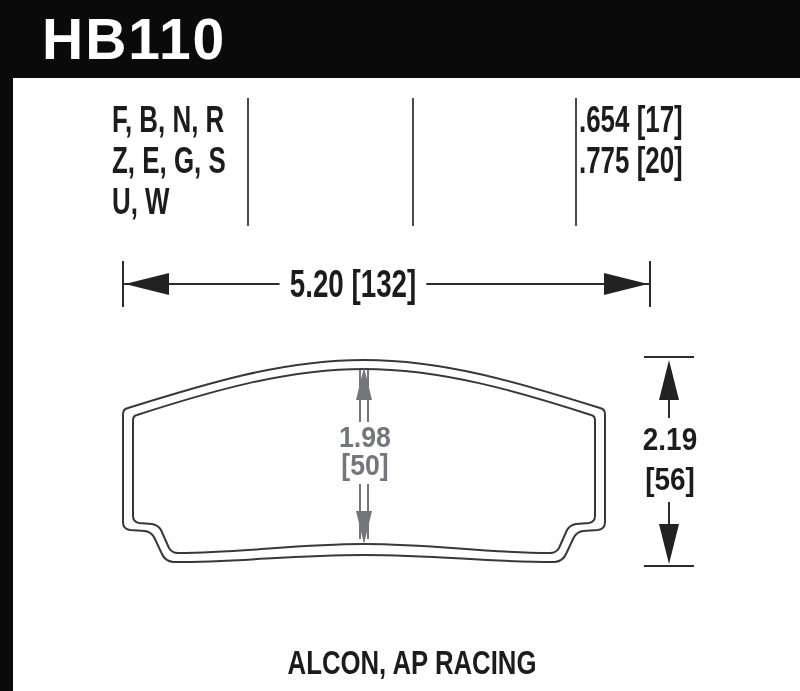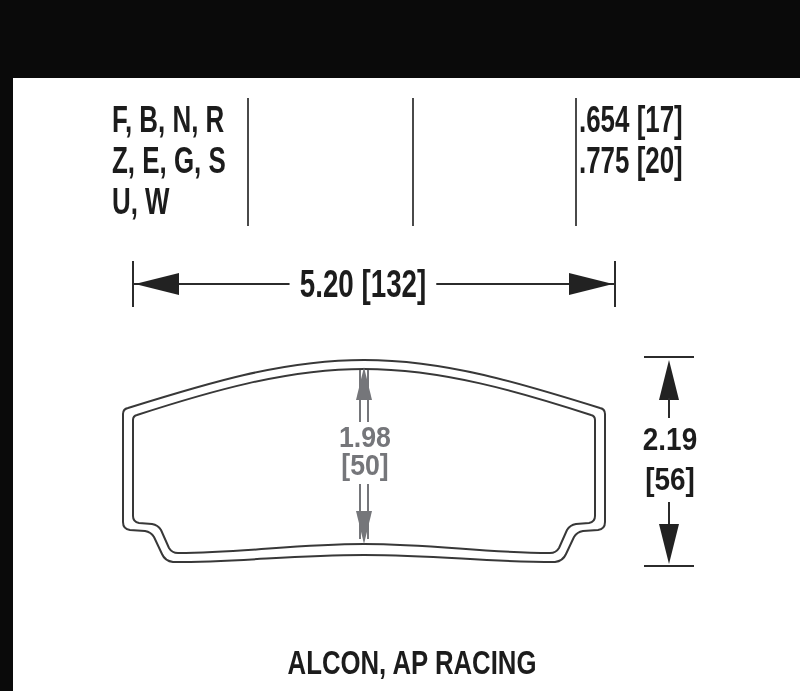--- a/index.html
+++ b/index.html
@@ -19,21 +19,21 @@
     position:absolute;left:112px;top:99px;font-size:36px;font-weight:700;line-height:41px;
     transform:scaleX(.72);transform-origin:0 0;white-space:nowrap;
   }
   .thickness{
     position:absolute;left:579px;top:99px;font-size:36px;font-weight:700;line-height:41px;
     transform:scaleX(.72);transform-origin:0 0;white-space:nowrap;
   }
   .vline{position:absolute;top:98px;width:2px;height:128px;background:#4a4a4a;}
   .v1{left:247px}.v2{left:412px}.v3{left:575px}
   
-  .wdim{position:absolute;left:132px;top:261px;width:484px;height:48px;}
+  .wdim{position:absolute;left:122px;top:261px;width:484px;height:48px;padding-left:45px;}
   .wtick{position:absolute;top:0;width:2px;height:46px;background:#2b2b2b;}
   .wline{position:absolute;left:2px;right:2px;top:22px;height:2px;background:#2b2b2b;}
   .arr-left{position:absolute;left:3px;top:12px;width:0;height:0;
     border-top:11px solid transparent;border-bottom:11px solid transparent;border-right:44px solid #222;}
   .arr-right{position:absolute;right:3px;top:12px;width:0;height:0;
     border-top:11px solid transparent;border-bottom:11px solid transparent;border-left:44px solid #222;}
   .wlabel{
     position:absolute;left:231px;top:23px;transform:translate(-50%,-50%) scaleX(.73);
     background:#fff;padding:0 14px;font-size:38px;font-weight:700;white-space:nowrap;
   }
@@ -64,20 +64,21 @@
     font-size:33px;font-weight:700;white-space:nowrap;
   }
 </style>
 </head>
 <body>
 
 <div class="page">
 
   <div class="topbar"></div>
   <div class="leftbar"></div>
+  <div class="part-number">HB110</div>
 
   <div class="compounds">
     <div>F, B, N, R</div>
     <div>Z, E, G, S</div>
     <div>U, W</div>
   </div>
   <div class="vline v1"></div>
   <div class="vline v2"></div>
   <div class="vline v3"></div>
   <div class="thickness">

